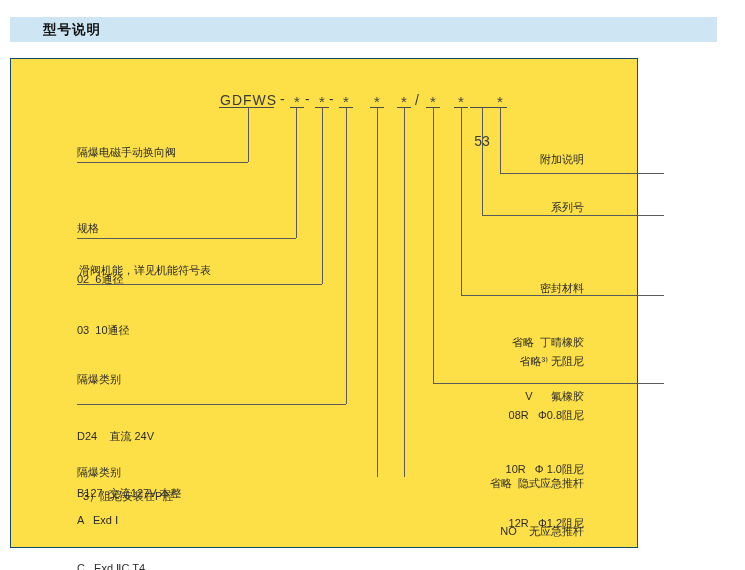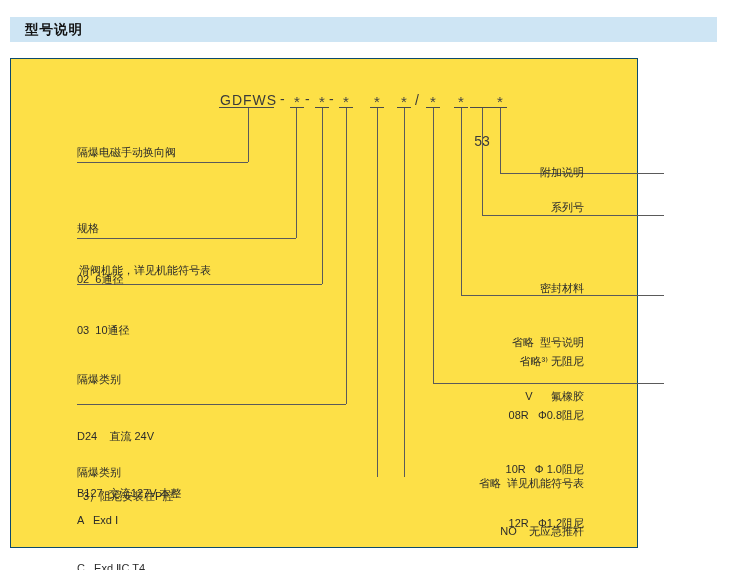--- a/index.html
+++ b/index.html
@@ -6,21 +6,21 @@
   body{
     width:745px;height:570px;position:relative;background:#ffffff;
     font-family:"Liberation Sans","DejaVu Sans",sans-serif;
     color:#2e2e2e;overflow:hidden;
   }
   .header-bar{
     position:absolute;left:10px;top:17px;width:707px;height:25px;
     background:#cee5f4;display:flex;align-items:center;
   }
   .header-title{
-    font-size:13.5px;font-weight:bold;color:#111;padding-left:15px;
+    font-size:13.5px;font-weight:bold;color:#111;padding-left:33px;
     letter-spacing:1px;
   }
   .panel{
     position:absolute;left:10px;top:58px;width:628px;height:490px;
     background:#fde047;border:1px solid #0c4a6e;box-sizing:border-box;
   }
   .tok{position:absolute;font-size:14px;color:#3a3a3a;white-space:pre;}
   .tok.star{font-size:15px;color:#444;}
   .tok.center{text-align:center;}
   .uline{position:absolute;height:1px;background:#4a4a4a;}
@@ -105,35 +105,35 @@
   </div>
 
   <div class="lbl" style="left:66px;top:373px;line-height:16px;">
     <div>隔爆类别</div>
     <div>A   Exd Ⅰ</div>
     <div>C   Exd ⅡC T4</div>
   </div>
 
   <div class="lbl" style="left:72px;top:429px;">3）阻尼安装在P腔</div>
 
-  <div class="lbl r" style="right:53px;top:105px;">附加说明</div>
+  <div class="lbl r" style="right:53px;top:92px;">附加说明</div>
 
   <div class="lbl r" style="right:53px;top:140px;">系列号</div>
 
   <div class="lbl r" style="right:53px;top:184px;line-height:18px;">
     <div>密封材料</div>
-    <div>省略  型号说明</div>
+    <div>省略  丁晴橡胶</div>
     <div>V      氟橡胶</div>
   </div>
 
   <div class="lbl r" style="right:53px;top:257px;line-height:18px;">
     <div>省略³⁾ 无阻尼</div>
     <div>08R   Φ0.8阻尼</div>
     <div>10R   Φ 1.0阻尼</div>
     <div>12R   Φ1.2阻尼</div>
   </div>
 
   <div class="lbl r" style="right:53px;top:384px;line-height:16px;">
-    <div>省略  详见机能符号表</div>
+    <div>省略  隐式应急推杆</div>
     <div>NO    无应急推杆</div>
   </div>
 
 </div>
 
 </body></html>

